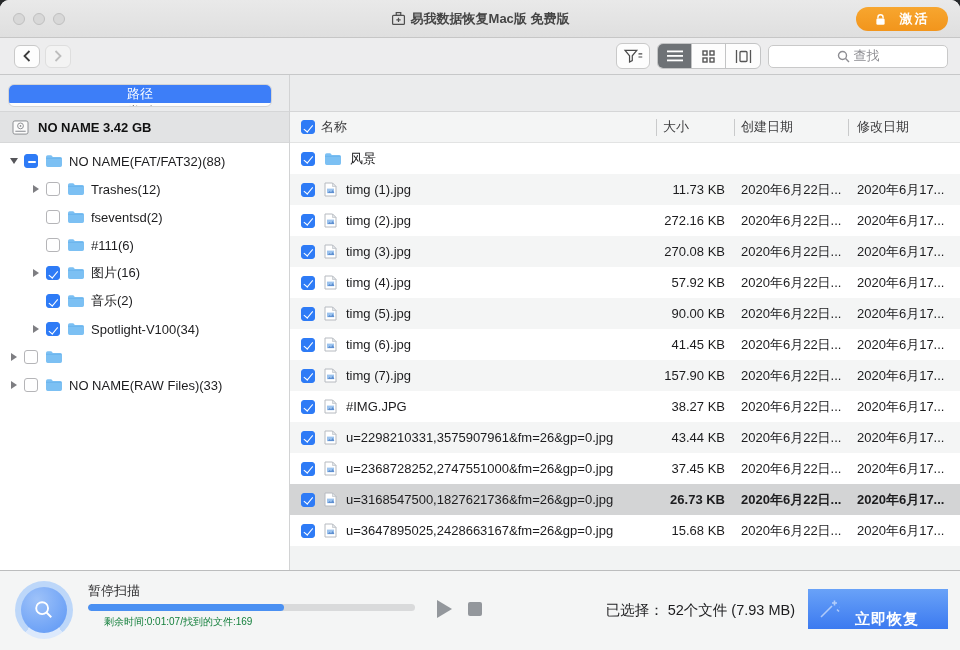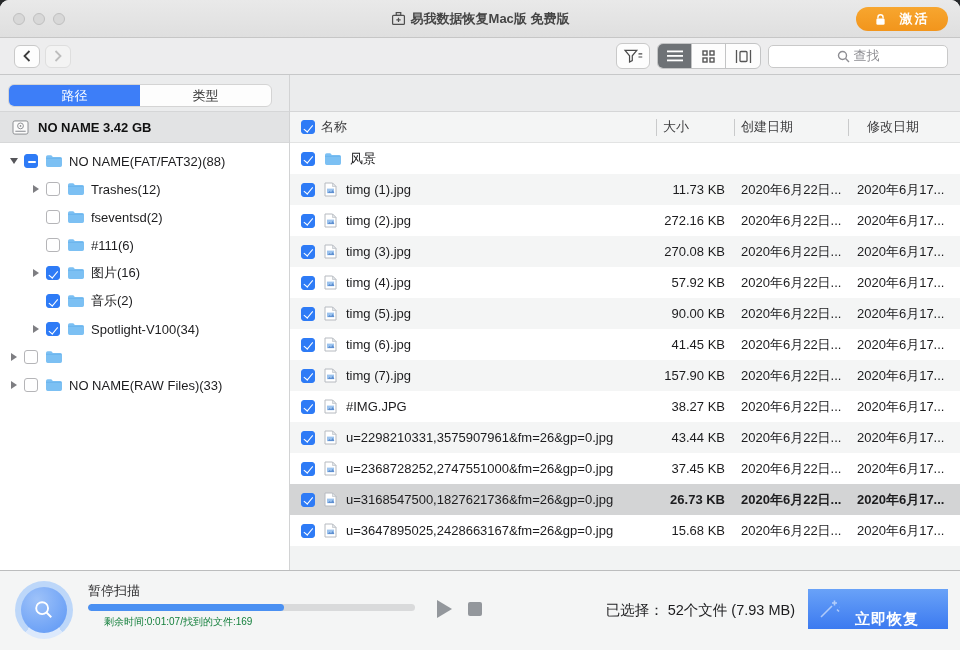--- a/index.html
+++ b/index.html
@@ -26,21 +26,21 @@
   .seg{width:34px;display:flex;align-items:center;justify-content:center;border-right:1px solid #c3c4c5;}
   .seg:last-child{border-right:none;}
   .seg.active{background:#6e7276;}
   .search-field{width:180px;height:23px;border:1px solid #c9c9c9;border-radius:5px;background:#fff;display:flex;align-items:center;justify-content:center;gap:4px;margin-right:2px;}
   .search-field span{font-size:13px;color:#8e8e93;}
 
   
   .content{flex:1;display:flex;min-height:0;}
   .sidebar{width:290px;flex:0 0 290px;border-right:1px solid #d2d3d4;display:flex;flex-direction:column;background:#fff;}
   .band{height:37px;flex:0 0 37px;background:#ebeced;border-bottom:1px solid #d5d6d7;position:relative;}
-  .tabs{position:absolute;left:8px;top:9px;width:264px;height:23px;border-radius:6px;overflow:hidden;display:flex;border:1px solid #d4d4d4;background:#fdfdfd;}
+  .tabs{position:absolute;left:8px;top:9px;width:264px;height:23px;border-radius:6px;overflow:hidden;display:flex;border:1px solid #d4d4d4;background:#fdfdfd;flex-direction:column;}
   .tab{flex:1;display:flex;align-items:center;justify-content:center;font-size:13px;color:#333;}
   .tab.active{background:#3d7ef8;color:#fff;}
   .device-row{height:31px;flex:0 0 31px;background:#e2e3e4;border-bottom:1px solid #d7d8d9;display:flex;align-items:center;padding-left:12px;gap:9px;}
   .device-row b{font-size:13px;color:#111;}
   .tree{flex:1;background:#fff;overflow:hidden;padding-top:4px;}
   .tree-row{height:28px;display:flex;align-items:center;cursor:default;}
   .tree-row.lv0{padding-left:8px;}
   .tree-row.lv1{padding-left:30px;}
   .disc{width:12px;height:12px;flex:0 0 12px;margin-right:4px;display:flex;align-items:center;justify-content:center;}
   .disc.collapsed::after{content:'';width:0;height:0;border-left:6px solid #7e7e82;border-top:4px solid transparent;border-bottom:4px solid transparent;}
@@ -52,21 +52,21 @@
   .cb.mixed::after{content:'';position:absolute;left:3px;top:5.5px;width:8px;height:2.4px;background:#fff;border-radius:1px;}
   .tree-ficon{margin-left:7px;margin-right:7px;display:flex;}
   .tree-label{font-size:13px;color:#1c1c1e;white-space:nowrap;}
 
   .main{flex:1;display:flex;flex-direction:column;min-width:0;background:#fff;}
   .thead{height:31px;flex:0 0 31px;background:#f4f5f5;border-bottom:1px solid #e2e3e3;display:flex;align-items:center;}
   .th{font-size:13px;color:#3c3c3e;position:relative;height:100%;display:flex;align-items:center;}
   .th-name{flex:0 0 366px;padding-left:11px;gap:6px;}
   .th-size{flex:0 0 78px;padding-left:7px;}
   .th-created{flex:0 0 114px;padding-left:7px;}
-  .th-modified{flex:1;padding-left:19px;}
+  .th-modified{flex:1;padding-left:9px;}
   .th-size::before,.th-created::before,.th-modified::before{content:'';position:absolute;left:0;top:7px;height:17px;width:1px;background:#c9cacb;}
   .rows{flex:0 0 auto;}
   .t-row{height:31px;display:flex;align-items:center;background:#fff;}
   .t-row.alt{background:#f4f5f5;}
   .t-row.sel{background:#d3d4d5;}
   .c-name{flex:0 0 366px;display:flex;align-items:center;padding-left:11px;min-width:0;}
   .c-icon{margin-left:9px;margin-right:0;display:flex;flex:0 0 auto;}
   .c-label{margin-left:9px;font-size:13px;color:#1c1c1e;white-space:nowrap;overflow:hidden;text-overflow:ellipsis;}
   .c-size{flex:0 0 78px;text-align:right;padding-right:9px;font-size:13px;color:#1c1c1e;white-space:nowrap;}
   .c-created{flex:0 0 114px;padding-left:7px;font-size:13px;color:#1c1c1e;white-space:nowrap;}

